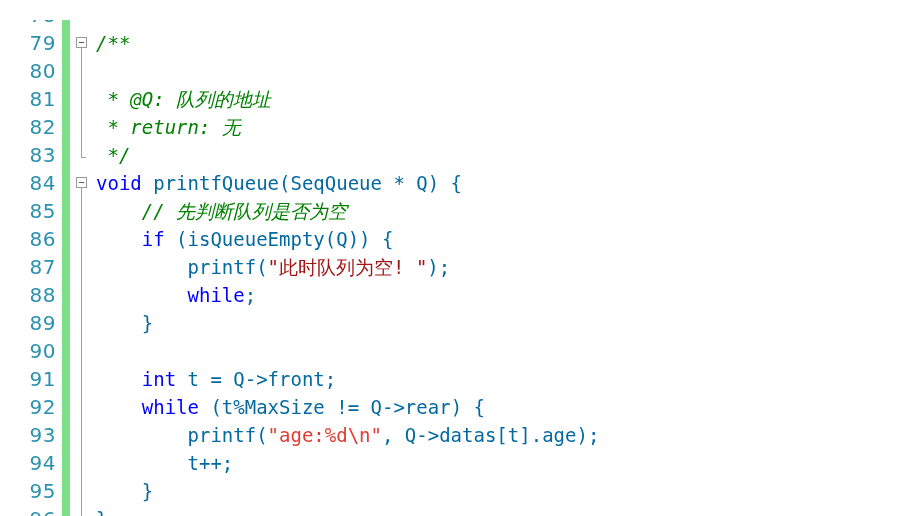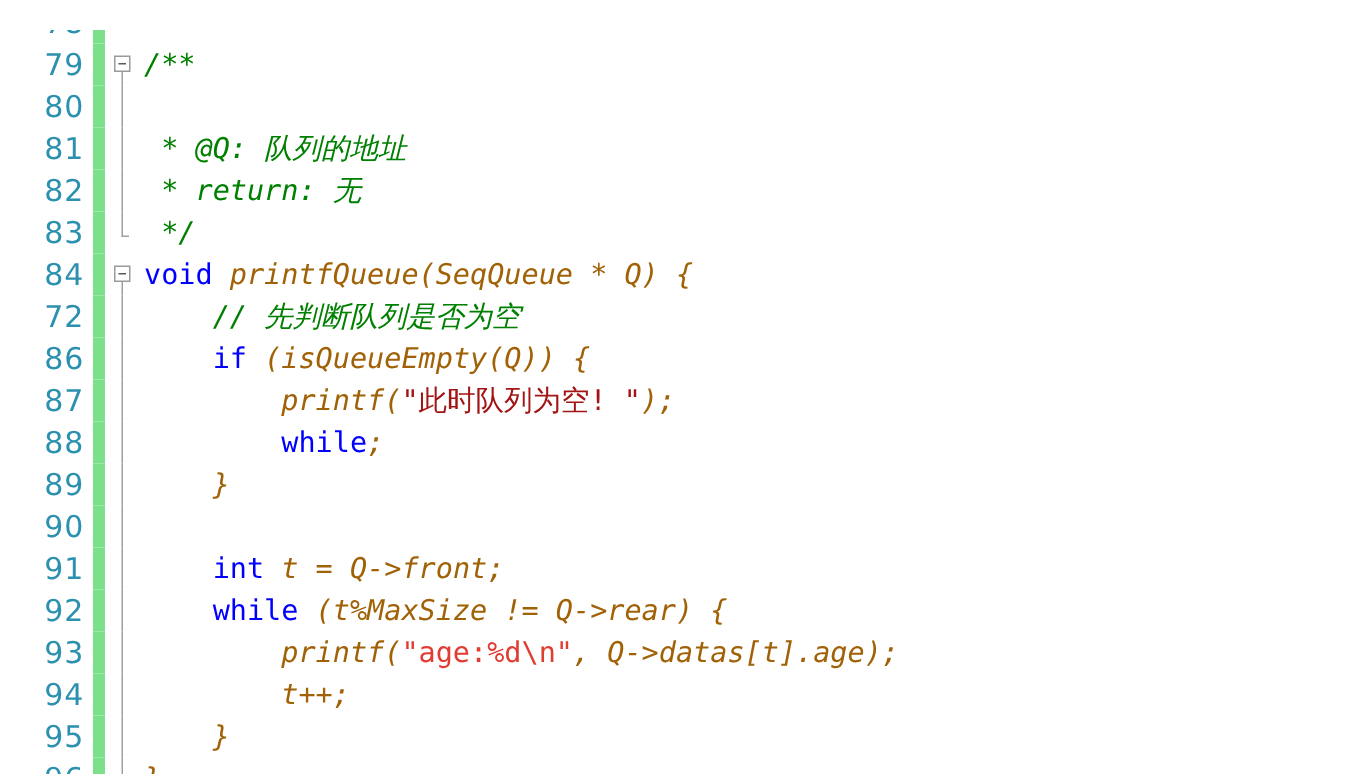--- a/index.html
+++ b/index.html
@@ -119,35 +119,35 @@
     font-size: 19px;
     color: #000000;
     white-space: pre;
   }
 
   
   .kw       { color: #0000ff; text-align: center; }   
   .cmt      { color: #008000; font-style: italic; }   
   .str      { color: #e03c31; }   
   .str-cjk  { color: #a31515; }   
-  .plain    { color: #a16207; font-style: italic; }
+  .plain    { color: #0369a1; }
 </style>
 </head>
 <body>
 
 <div id="editor">
   <div class="code-rows" id="code-rows">
       <div class="row"><div class="gutter-num">78</div><div class="change-bar"></div><div class="fold-col"></div><div class="line-text"></div></div>
       <div class="row"><div class="gutter-num">79</div><div class="change-bar"></div><div class="fold-col"><div class="fold-box"></div><div class="fold-line top"></div></div><div class="line-text"><span class="cmt">/**</span></div></div>
       <div class="row"><div class="gutter-num">80</div><div class="change-bar"></div><div class="fold-col"><div class="fold-line"></div></div></div>
       <div class="row"><div class="gutter-num">81</div><div class="change-bar"></div><div class="fold-col"><div class="fold-line"></div></div><div class="line-text"><span class="cmt"> * @Q: 队列的地址</span></div></div>
       <div class="row"><div class="gutter-num">82</div><div class="change-bar"></div><div class="fold-col"><div class="fold-line"></div></div><div class="line-text"><span class="cmt"> * return: 无</span></div></div>
       <div class="row"><div class="gutter-num">83</div><div class="change-bar"></div><div class="fold-col"><div class="fold-line end"></div></div><div class="line-text"><span class="cmt"> */</span></div></div>
       <div class="row"><div class="gutter-num">84</div><div class="change-bar"></div><div class="fold-col"><div class="fold-box"></div><div class="fold-line top"></div></div><div class="line-text"><span class="kw">void</span><span class="plain"> printfQueue(SeqQueue * Q) {</span></div></div>
-      <div class="row"><div class="gutter-num">72</div><div class="change-bar"></div><div class="fold-col"><div class="fold-line"></div></div><div class="line-text">    <span class="cmt">// 先判断队列是否为空</span></div></div>
+      <div class="row"><div class="gutter-num">85</div><div class="change-bar"></div><div class="fold-col"><div class="fold-line"></div></div><div class="line-text">    <span class="cmt">// 先判断队列是否为空</span></div></div>
       <div class="row"><div class="gutter-num">86</div><div class="change-bar"></div><div class="fold-col"><div class="fold-line"></div></div><div class="line-text">    <span class="kw">if</span><span class="plain"> (isQueueEmpty(Q)) {</span></div></div>
       <div class="row"><div class="gutter-num">87</div><div class="change-bar"></div><div class="fold-col"><div class="fold-line"></div></div><div class="line-text">        <span class="plain">printf(</span><span class="str-cjk">"此时队列为空! "</span><span class="plain">);</span></div></div>
       <div class="row"><div class="gutter-num">88</div><div class="change-bar"></div><div class="fold-col"><div class="fold-line"></div></div><div class="line-text">        <span class="kw">while</span><span class="plain">;</span></div></div>
       <div class="row"><div class="gutter-num">89</div><div class="change-bar"></div><div class="fold-col"><div class="fold-line"></div></div><div class="line-text">    <span class="plain">}</span></div></div>
       <div class="row"><div class="gutter-num">90</div><div class="change-bar"></div><div class="fold-col"><div class="fold-line"></div></div></div>
       <div class="row"><div class="gutter-num">91</div><div class="change-bar"></div><div class="fold-col"><div class="fold-line"></div></div><div class="line-text">    <span class="kw">int</span><span class="plain"> t = Q-&gt;front;</span></div></div>
       <div class="row"><div class="gutter-num">92</div><div class="change-bar"></div><div class="fold-col"><div class="fold-line"></div></div><div class="line-text">    <span class="kw">while</span><span class="plain"> (t%MaxSize != Q-&gt;rear) {</span></div></div>
       <div class="row"><div class="gutter-num">93</div><div class="change-bar"></div><div class="fold-col"><div class="fold-line"></div></div><div class="line-text">        <span class="plain">printf(</span><span class="str">"age:%d\n"</span><span class="plain">, Q-&gt;datas[t].age);</span></div></div>
       <div class="row"><div class="gutter-num">94</div><div class="change-bar"></div><div class="fold-col"><div class="fold-line"></div></div><div class="line-text">        <span class="plain">t++;</span></div></div>
       <div class="row"><div class="gutter-num">95</div><div class="change-bar"></div><div class="fold-col"><div class="fold-line"></div></div><div class="line-text">    <span class="plain">}</span></div></div>

